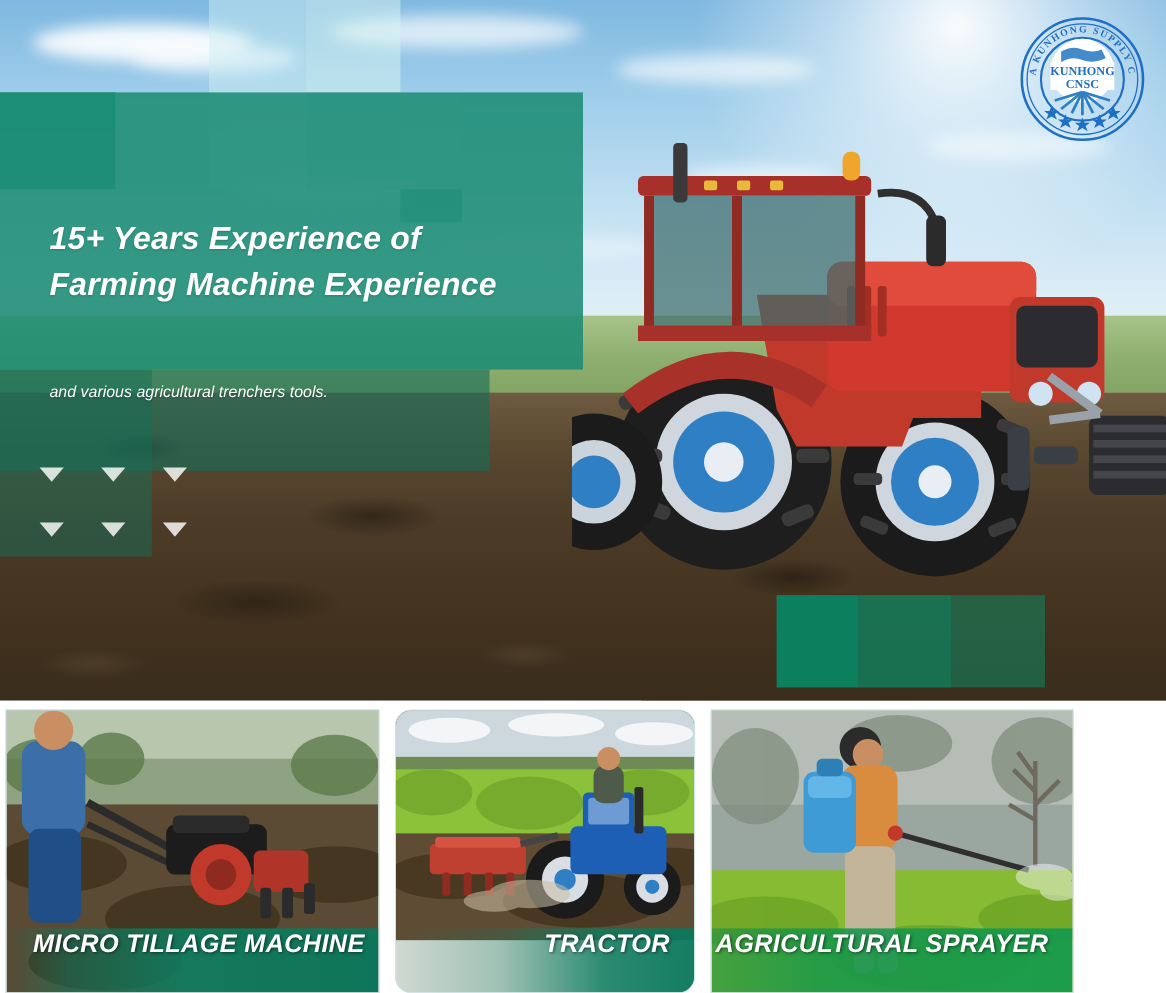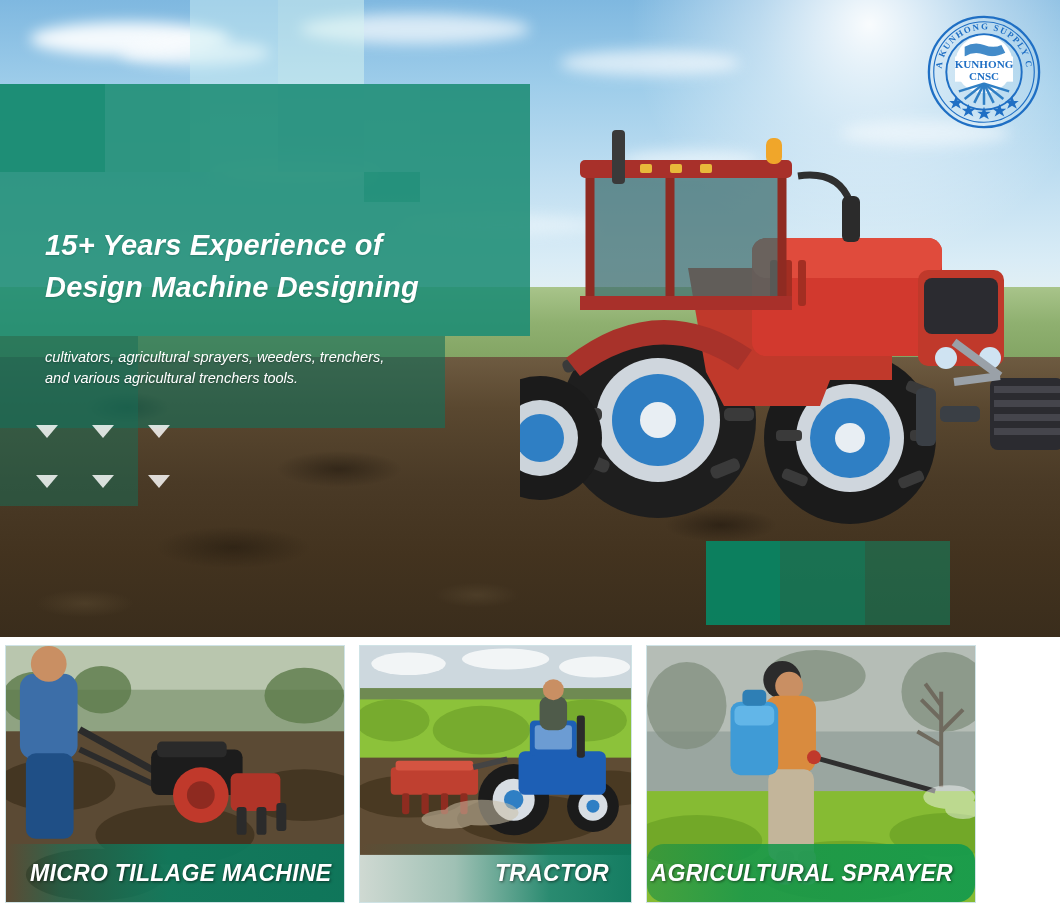--- a/index.html
+++ b/index.html
@@ -84,21 +84,20 @@
   }
   .panel-bot2{
     position:absolute; left:0; top:336px; width:138px; height:170px;
     background:rgba(22,110,88,.50);
   }
   .headline{
     position:absolute; left:45px; top:196px; width:470px;
     color:#fff; font-size:29px; line-height:42px;
     font-weight:bold; font-style:italic; letter-spacing:.2px;
     text-shadow:0 1px 2px rgba(0,0,0,.18);
-    margin-top:28px;
   }
   .subtext{
     position:absolute; left:45px; top:347px; width:420px;
     color:#ffffff; font-size:14.5px; line-height:21px;
     font-style:italic; text-shadow:0 1px 2px rgba(0,0,0,.30);
   }
 
   
   .tri-grid{ position:absolute; left:36px; top:425px; width:160px; height:72px; }
   .tri{
@@ -118,35 +117,35 @@
   .cards{
     position:absolute; left:0; top:645px; width:1060px; height:258px;
     display:flex; gap:14px; padding:0 0 0 0;
   }
   .card{
     position:relative; overflow:hidden;
     border:1px solid #cfe3e6;
     background:#cfd9d2;
   }
   .card.c-1{ width:340px; margin-left:5px; }
-  .card.c-2{ width:273px; }
+  .card.c-2{ width:273px;border-radius:15px; }
   .card.c-3{ width:330px; }
   .card-img{ position:absolute; inset:0; }
   .card-label{
     position:absolute; left:0; right:0; bottom:0; height:58px;
-    display:flex; align-items:center;
+    display:flex; align-items:flex-start;
     color:#fff; font-weight:bold; font-style:italic;
     font-size:23px; letter-spacing:.3px;
     text-shadow:1px 1px 3px rgba(0,0,0,.55);
   }
   .lbl-left{ justify-content:flex-start; padding-left:24px; }
   .lbl-right{ justify-content:flex-end; padding-right:22px; }
   .band-1{ background:linear-gradient(90deg, rgba(16,120,92,0) 0%, rgba(16,120,92,.55) 16%, rgba(13,125,95,.90) 48%, rgba(11,120,92,.95) 100%); }
   .band-2{ background:linear-gradient(90deg, rgba(16,120,92,0) 0%, rgba(16,120,92,.25) 35%, rgba(13,125,95,.85) 70%, rgba(11,120,92,.95) 100%); }
-  .band-3{ background:linear-gradient(90deg, rgba(18,140,70,.55) 0%, rgba(20,150,74,.85) 30%, rgba(22,155,76,.95) 100%);border-radius:17px; }
+  .band-3{ background:linear-gradient(90deg, rgba(18,140,70,.55) 0%, rgba(20,150,74,.85) 30%, rgba(22,155,76,.95) 100%); }
 </style>
 </head>
 <body>
 
 <div id="page">
 
   <div class="hero">
 
     <div class="sky"></div>
     <div class="cloud c1"></div>
@@ -256,25 +255,24 @@
     <div class="msq" style="left:278px; top:84px;  width:86px;  height:88px;  background:rgba(176,216,240,.40);"></div>
     <div class="msq" style="left:364px; top:84px;  width:56px;  height:88px;  background:rgba(190,226,242,.30);"></div>
     <div class="msq" style="left:364px; top:172px; width:56px;  height:30px;  background:rgba(28,150,124,.55);"></div>
 
     <div class="panel-top"></div>
     <div class="panel-bot"></div>
     <div class="panel-bot2"></div>
 
     <div class="headline">
       <div>15+ Years Experience of</div>
-      <div>Design Machine Designing</div>
+      <div>Farming Machine Experience</div>
     </div>
 
     <div class="subtext">
-      <div>cultivators, agricultural sprayers, weeders, trenchers,</div>
       <div>and various agricultural trenchers tools.</div>
     </div>
 
     <div class="tri-grid">
       <span class="tri" style="left:0px;  top:0px;"></span>
       <span class="tri" style="left:56px; top:0px;"></span>
       <span class="tri" style="left:112px;top:0px;"></span>
       <span class="tri" style="left:0px;  top:50px;"></span>
       <span class="tri" style="left:56px; top:50px;"></span>
       <span class="tri" style="left:112px;top:50px;"></span>

